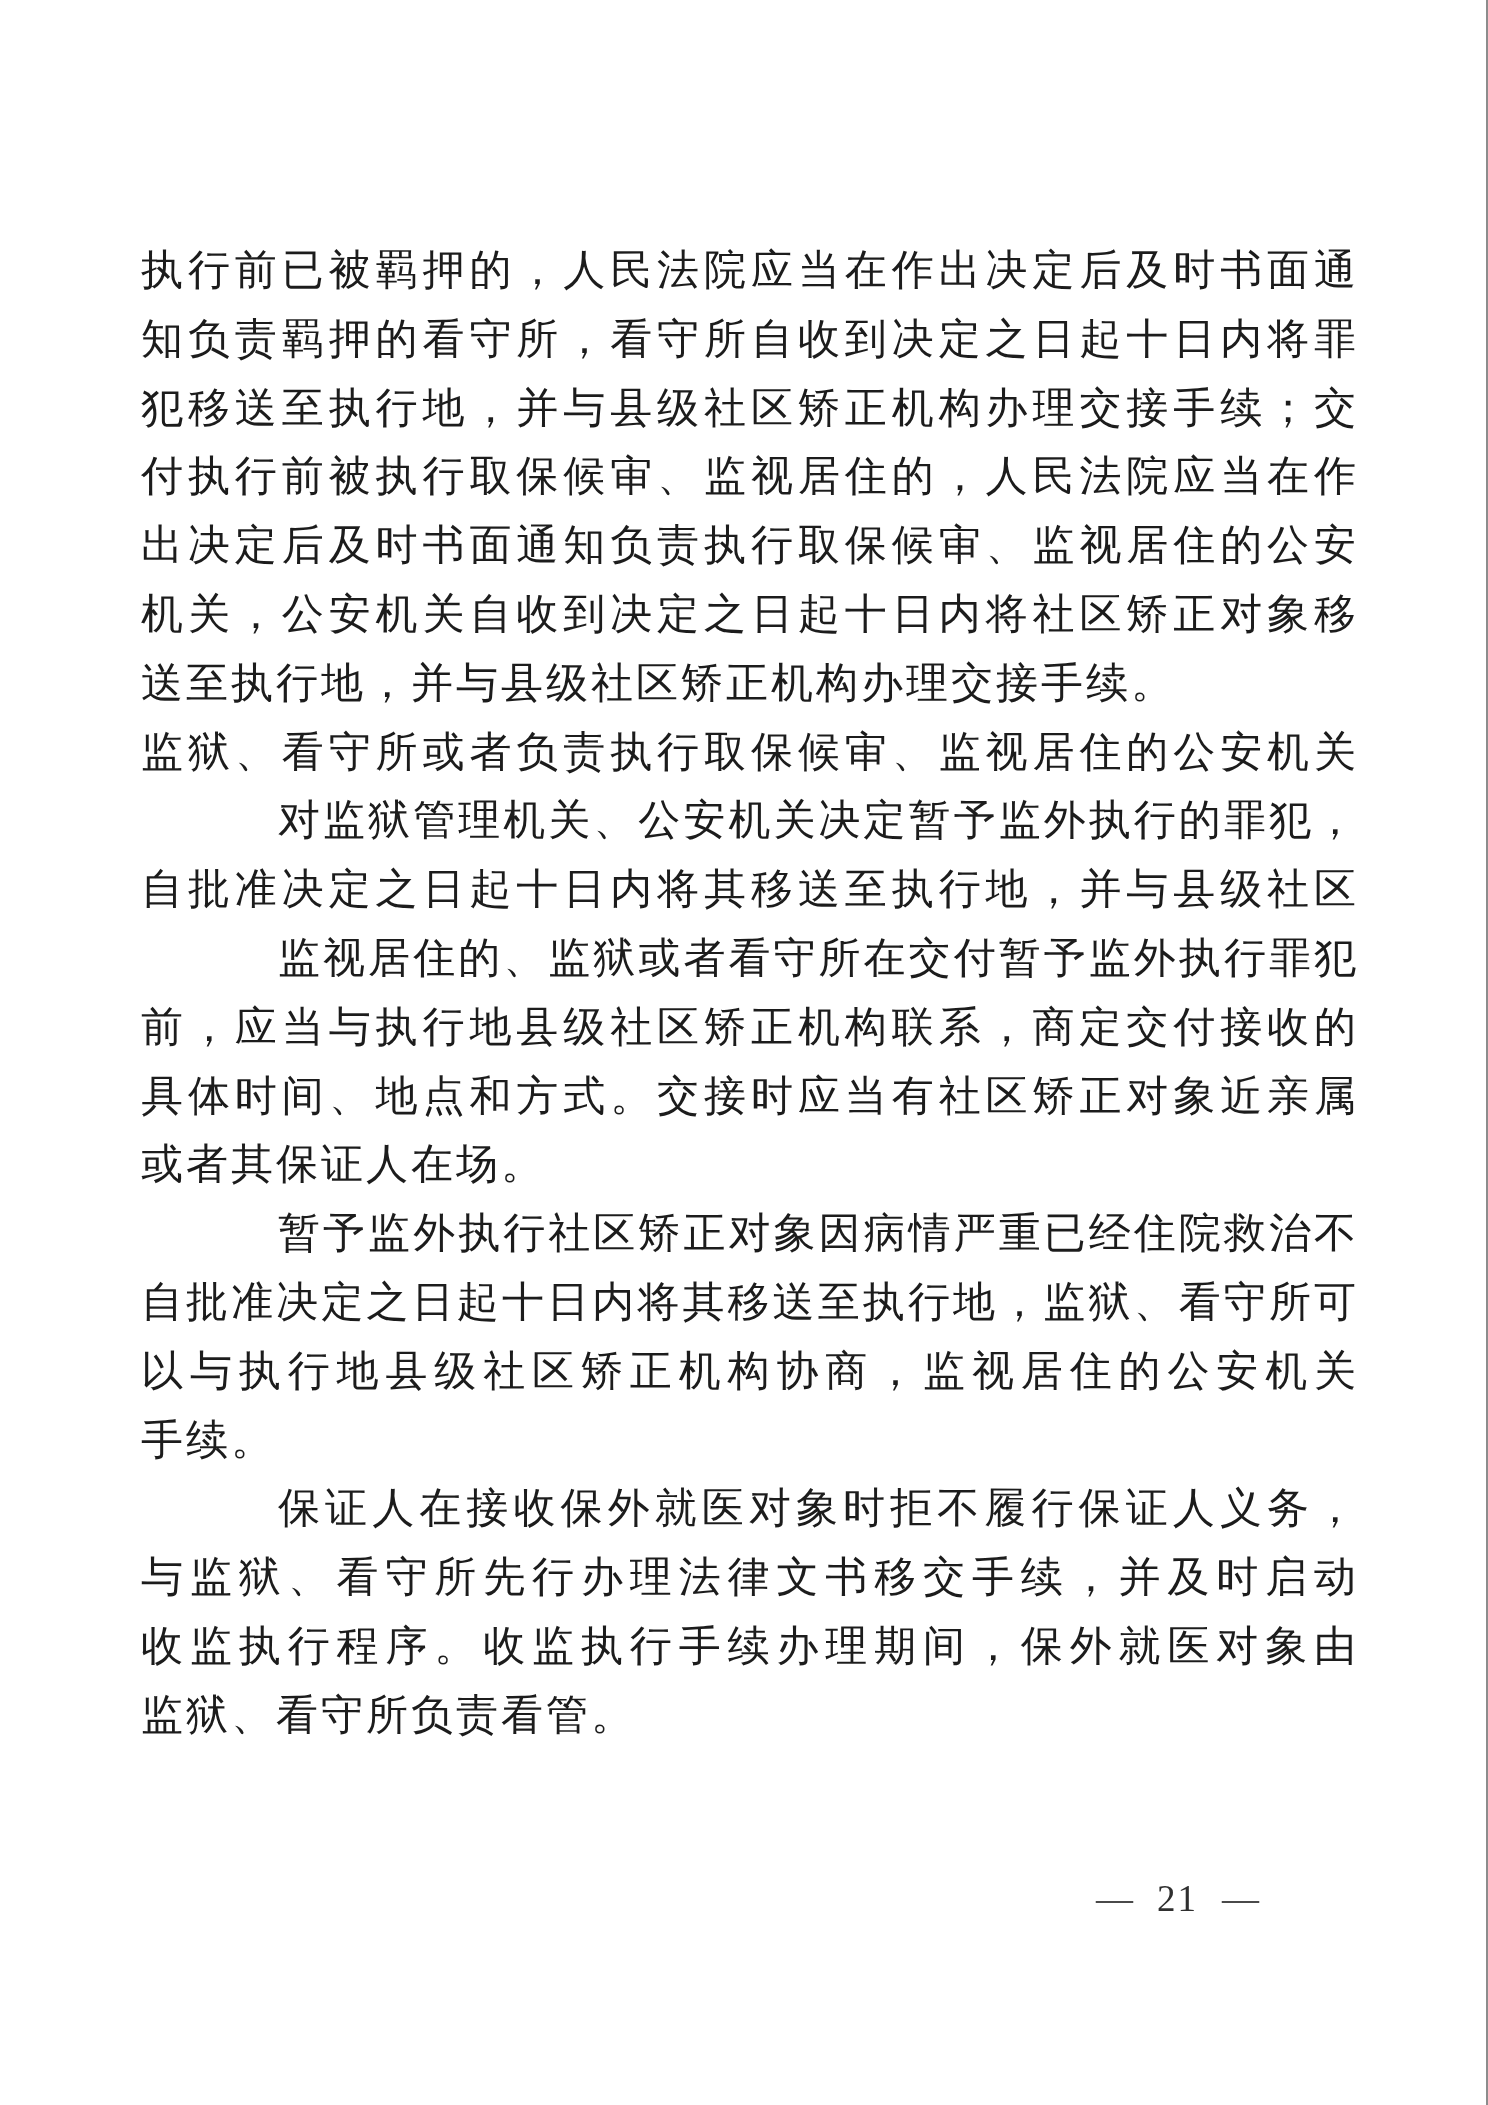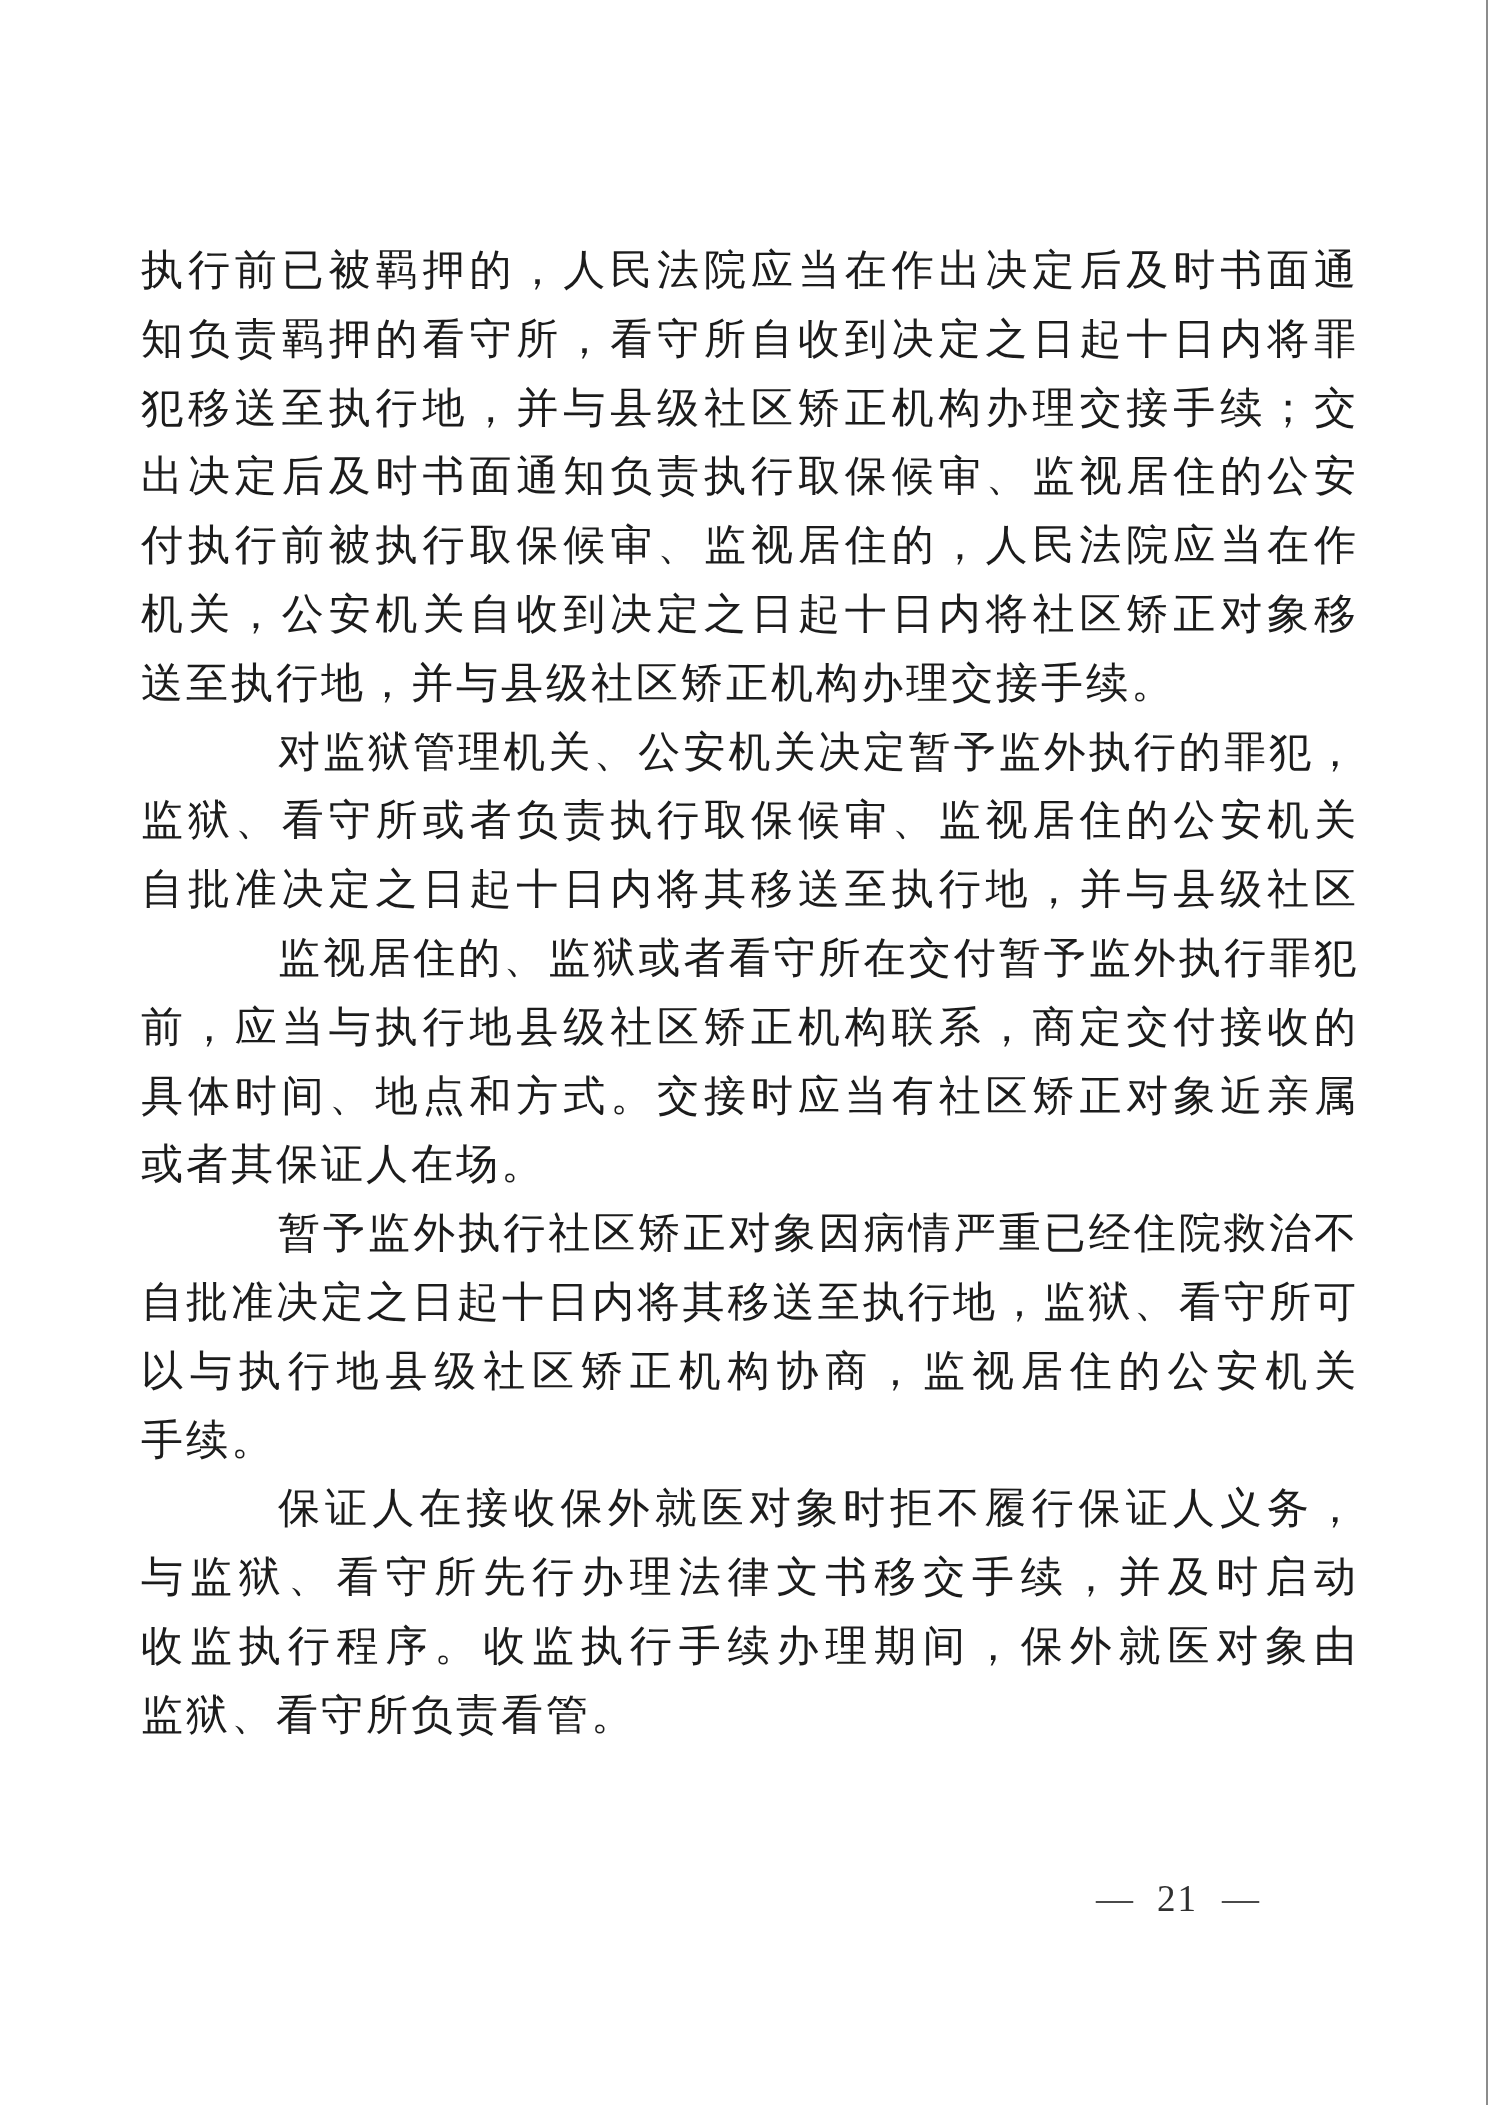--- a/index.html
+++ b/index.html
@@ -73,28 +73,28 @@
 </head>
 <body>
 
 <div class="page">
 
   <div class="text-block" id="text-block">
       <div class="paragraph">
         <div class="text-line">执行前已被羁押的，人民法院应当在作出决定后及时书面通</div>
         <div class="text-line">知负责羁押的看守所，看守所自收到决定之日起十日内将罪</div>
         <div class="text-line">犯移送至执行地，并与县级社区矫正机构办理交接手续；交</div>
+        <div class="text-line">付执行前被执行取保候审、监视居住的，人民法院应当在作</div>
         <div class="text-line">出决定后及时书面通知负责执行取保候审、监视居住的公安</div>
-        <div class="text-line">付执行前被执行取保候审、监视居住的，人民法院应当在作</div>
         <div class="text-line">机关，公安机关自收到决定之日起十日内将社区矫正对象移</div>
         <div class="text-line para-end">送至执行地，并与县级社区矫正机构办理交接手续。</div>
       </div>
       <div class="paragraph">
+        <div class="text-line">监狱、看守所或者负责执行取保候审、监视居住的公安机关</div>
         <div class="text-line indent">对监狱管理机关、公安机关决定暂予监外执行的罪犯，</div>
-        <div class="text-line">监狱、看守所或者负责执行取保候审、监视居住的公安机关</div>
         <div class="text-line">自批准决定之日起十日内将其移送至执行地，并与县级社区</div>
       </div>
       <div class="paragraph">
         <div class="text-line indent">监视居住的、监狱或者看守所在交付暂予监外执行罪犯</div>
         <div class="text-line">前，应当与执行地县级社区矫正机构联系，商定交付接收的</div>
         <div class="text-line">具体时间、地点和方式。交接时应当有社区矫正对象近亲属</div>
         <div class="text-line para-end">或者其保证人在场。</div>
       </div>
       <div class="paragraph">
         <div class="text-line indent">暂予监外执行社区矫正对象因病情严重已经住院救治不</div>

